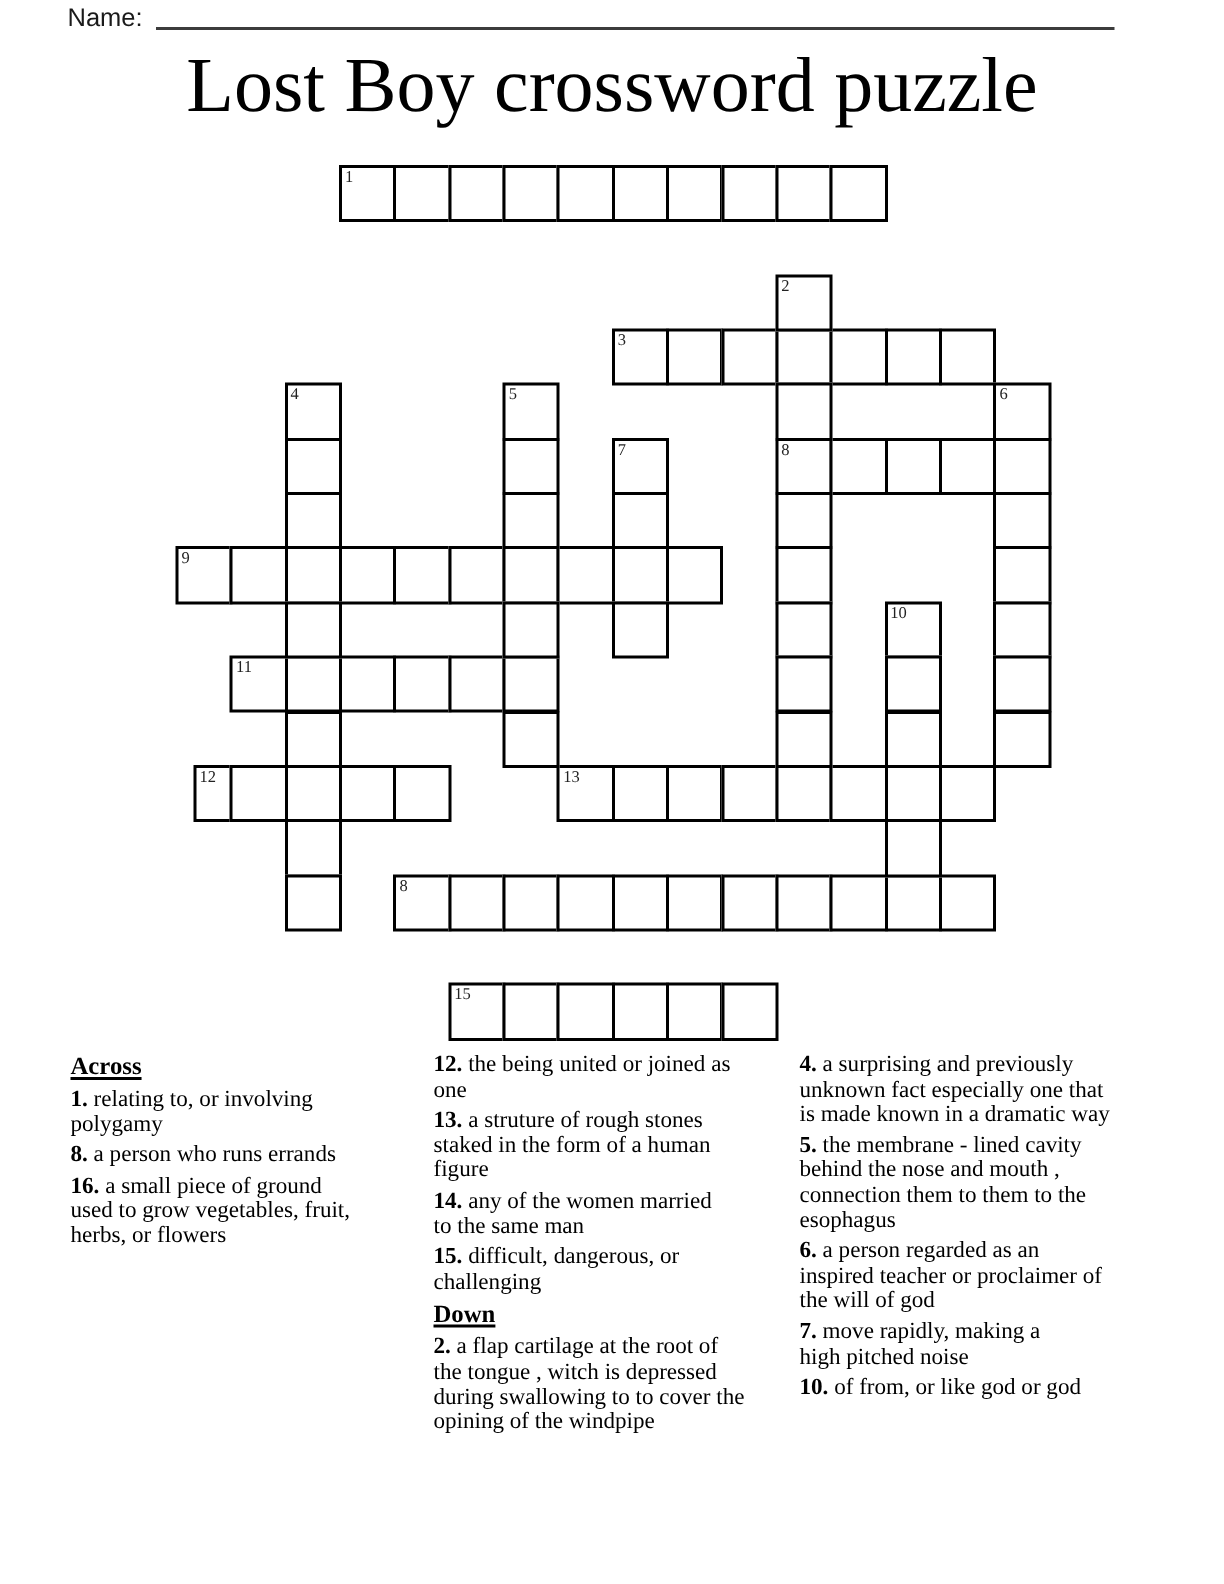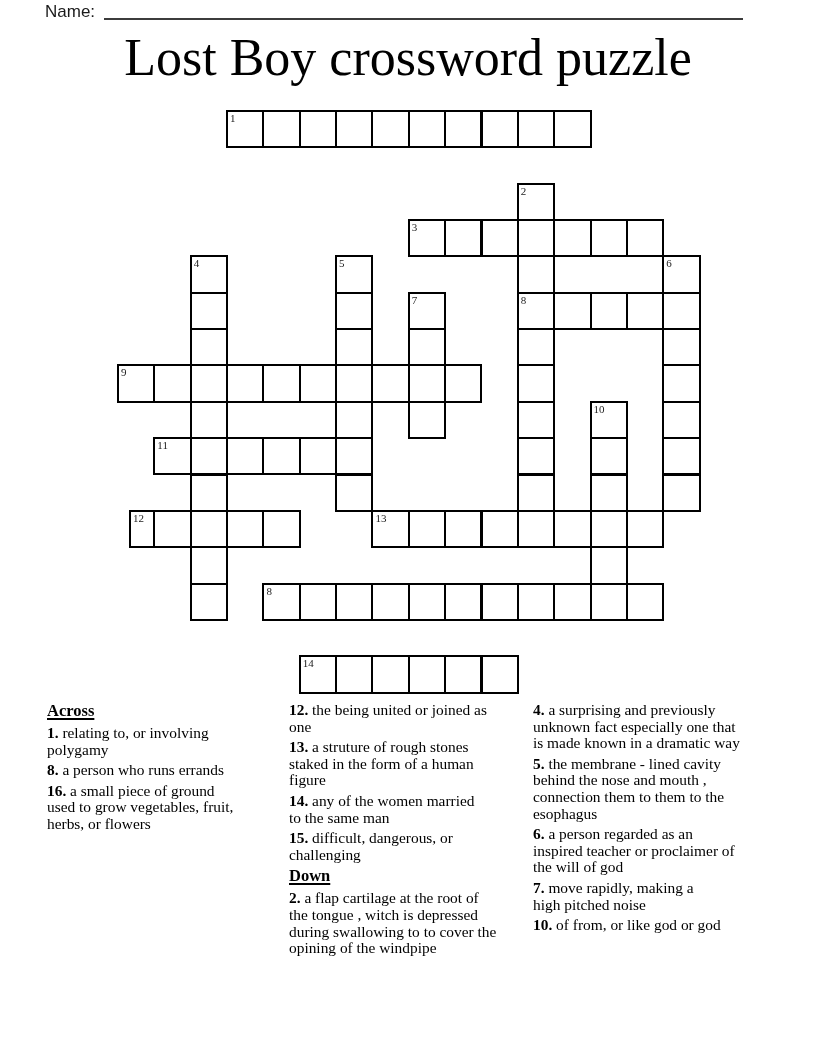--- a/index.html
+++ b/index.html
@@ -126,21 +126,21 @@
     <div class="cell" style="left: 335.1px; top: 582.55px; border-color: rgb(0, 0, 0);"></div>
     <div class="cell" style="left: 371.45px; top: 582.55px; border-color: rgb(0, 0, 0);"></div>
     <div class="cell" style="left: 407.8px; top: 582.55px; border-color: rgb(0, 0, 0);"></div>
     <div class="cell" style="left: 444.15px; top: 582.55px; border-color: rgb(0, 0, 0);"></div>
     <div class="cell" style="left: 480.5px; top: 582.55px; border-color: rgb(0, 0, 0);"></div>
     <div class="cell" style="left: 516.85px; top: 582.55px; border-color: rgb(0, 0, 0);"></div>
     <div class="cell" style="left: 553.2px; top: 582.55px; border-color: rgb(0, 0, 0);"></div>
     <div class="cell" style="left: 589.55px; top: 582.55px; border-color: rgb(0, 0, 0);"></div>
     <div class="cell" style="left: 625.9px; top: 582.55px; border-color: rgb(0, 0, 0);"></div>
     <div class="cell" style="left: 298.75px; top: 655.25px; border-color: rgb(0, 0, 0);">
-      <span class="cellnum">14</span>
+      <span class="cellnum">15</span>
     </div>
     <div class="cell" style="left: 335.1px; top: 655.25px; border-color: rgb(0, 0, 0);"></div>
     <div class="cell" style="left: 371.45px; top: 655.25px; border-color: rgb(0, 0, 0);"></div>
     <div class="cell" style="left: 407.8px; top: 655.25px; border-color: rgb(0, 0, 0);"></div>
     <div class="cell" style="left: 444.15px; top: 655.25px; border-color: rgb(0, 0, 0);"></div>
     <div class="cell" style="left: 480.5px; top: 655.25px; border-color: rgb(0, 0, 0);"></div>
     <div class="cell" style="left: 516.85px; top: 182.7px; border-color: rgb(0, 0, 0);">
       <span class="cellnum">2</span>
     </div>
     <div class="cell" style="left: 516.85px; top: 255.4px; border-color: rgb(0, 0, 0);"></div>

